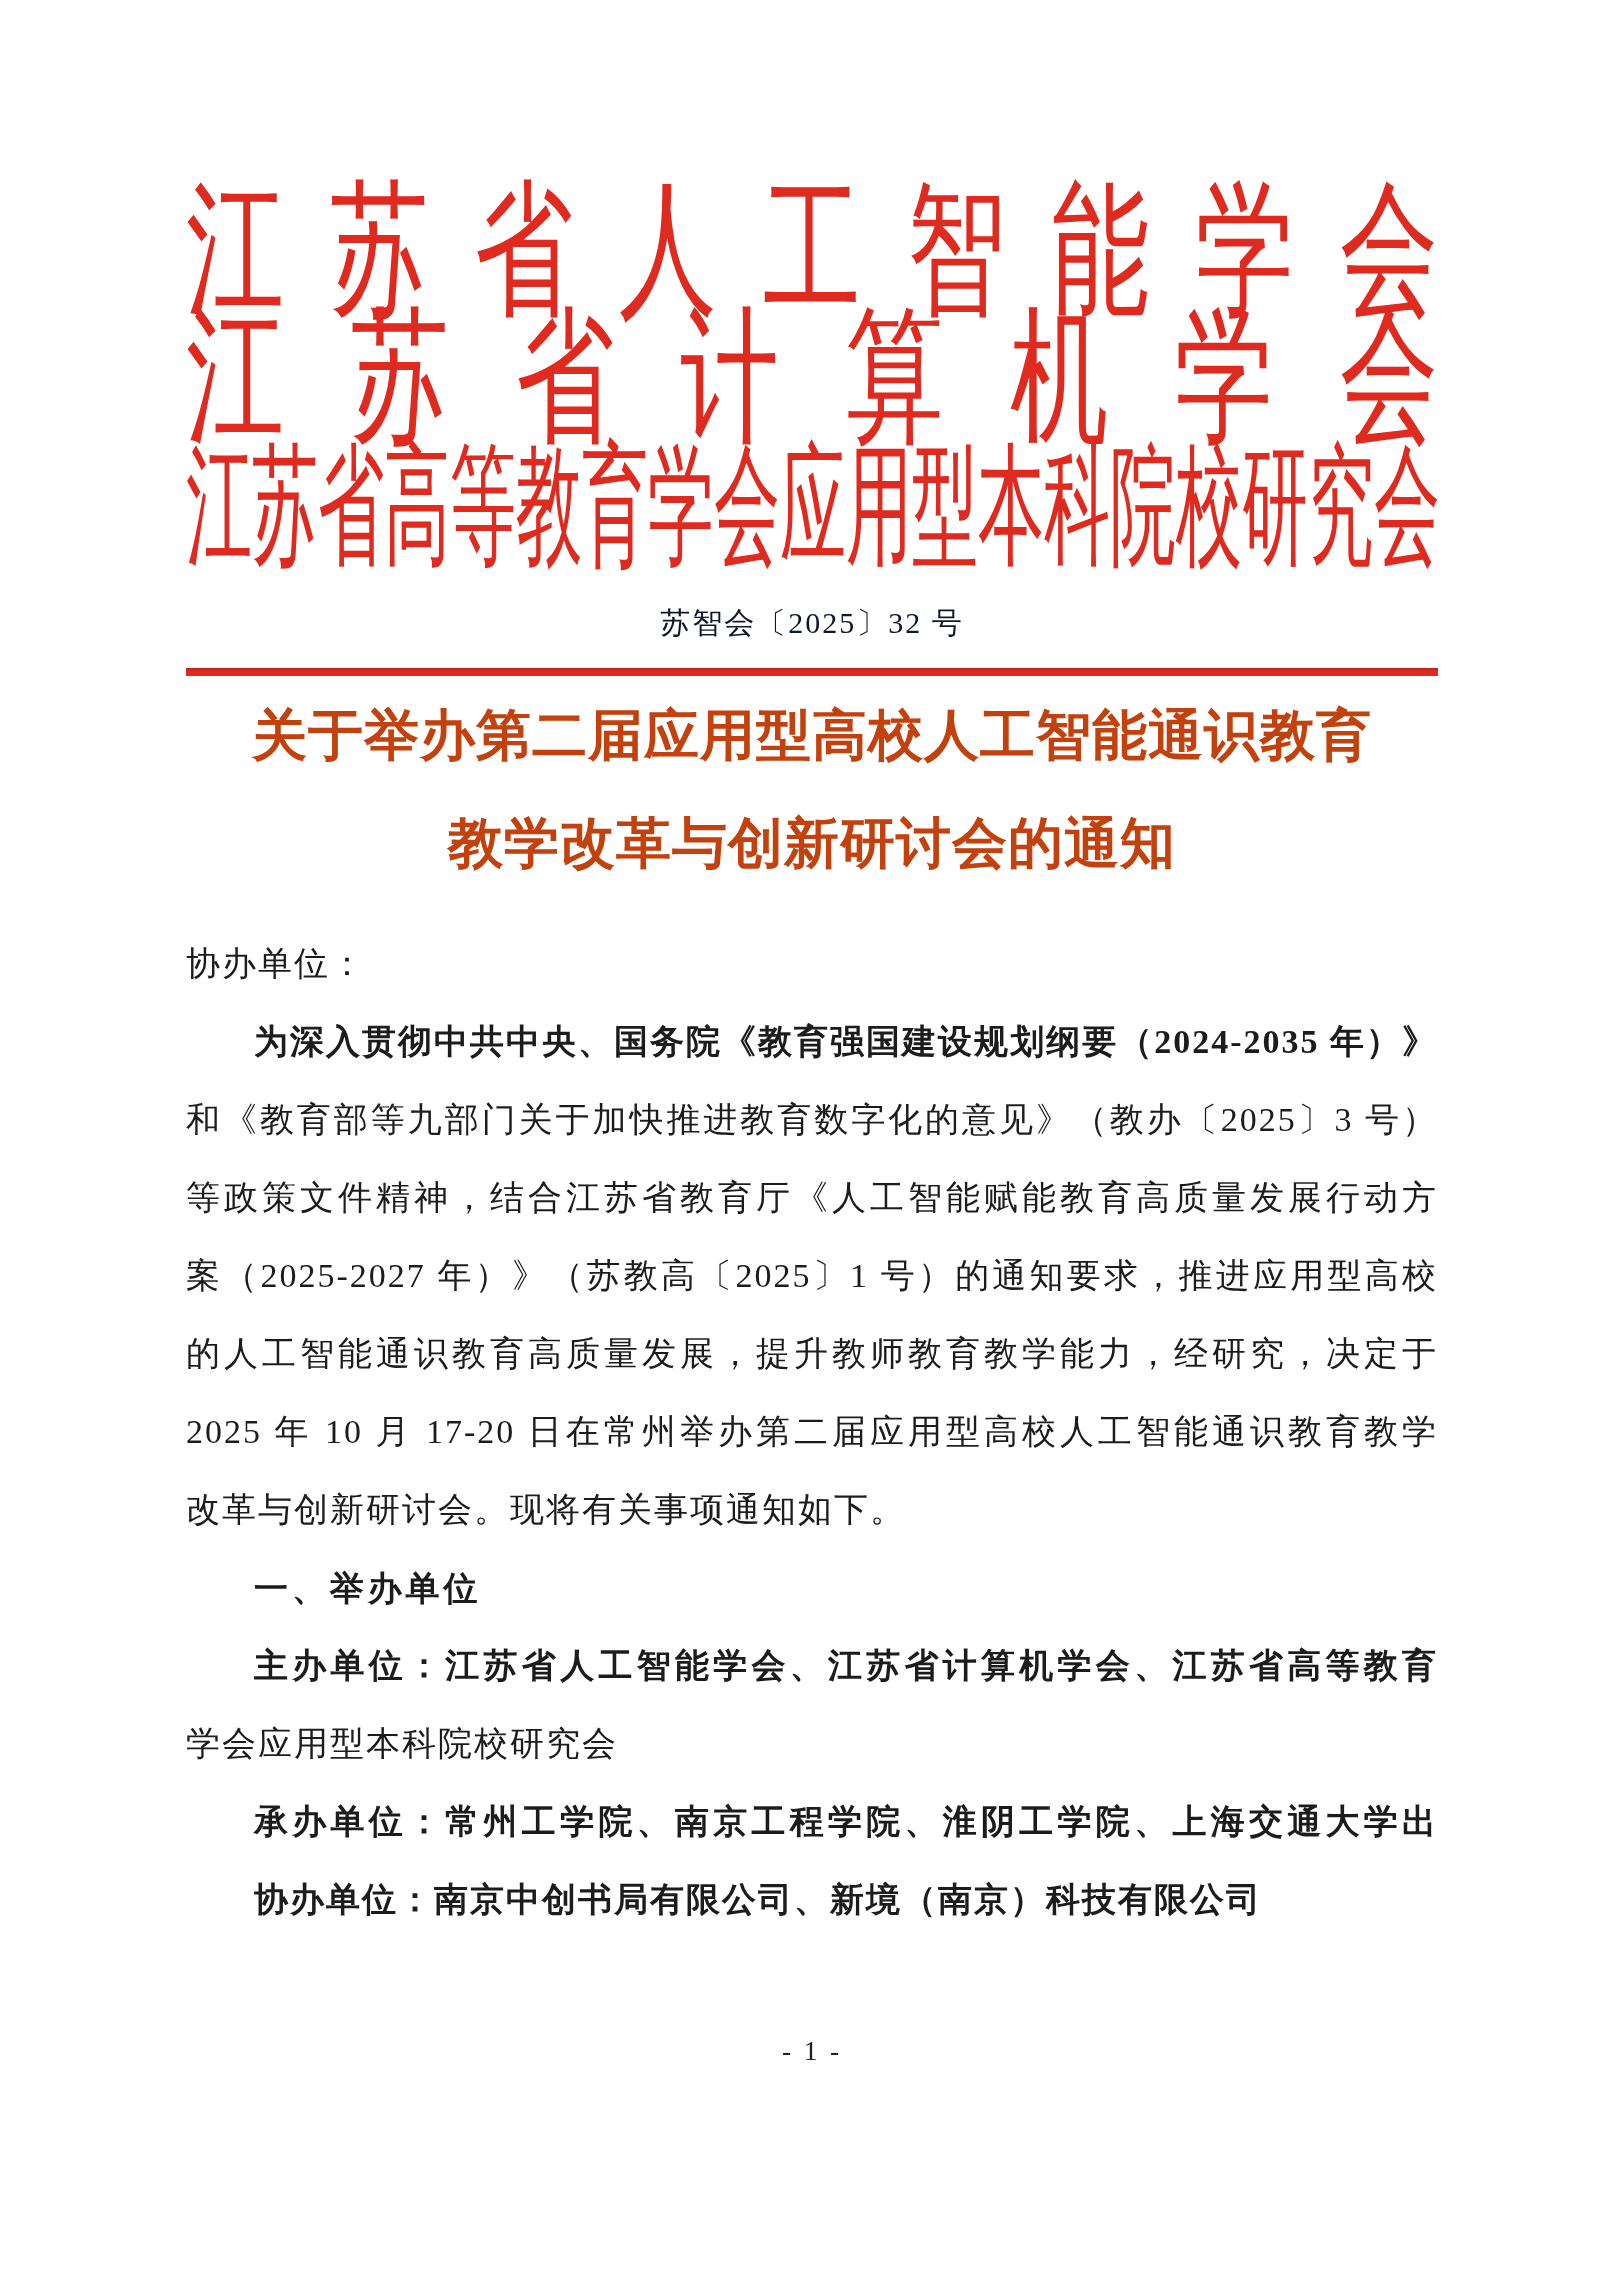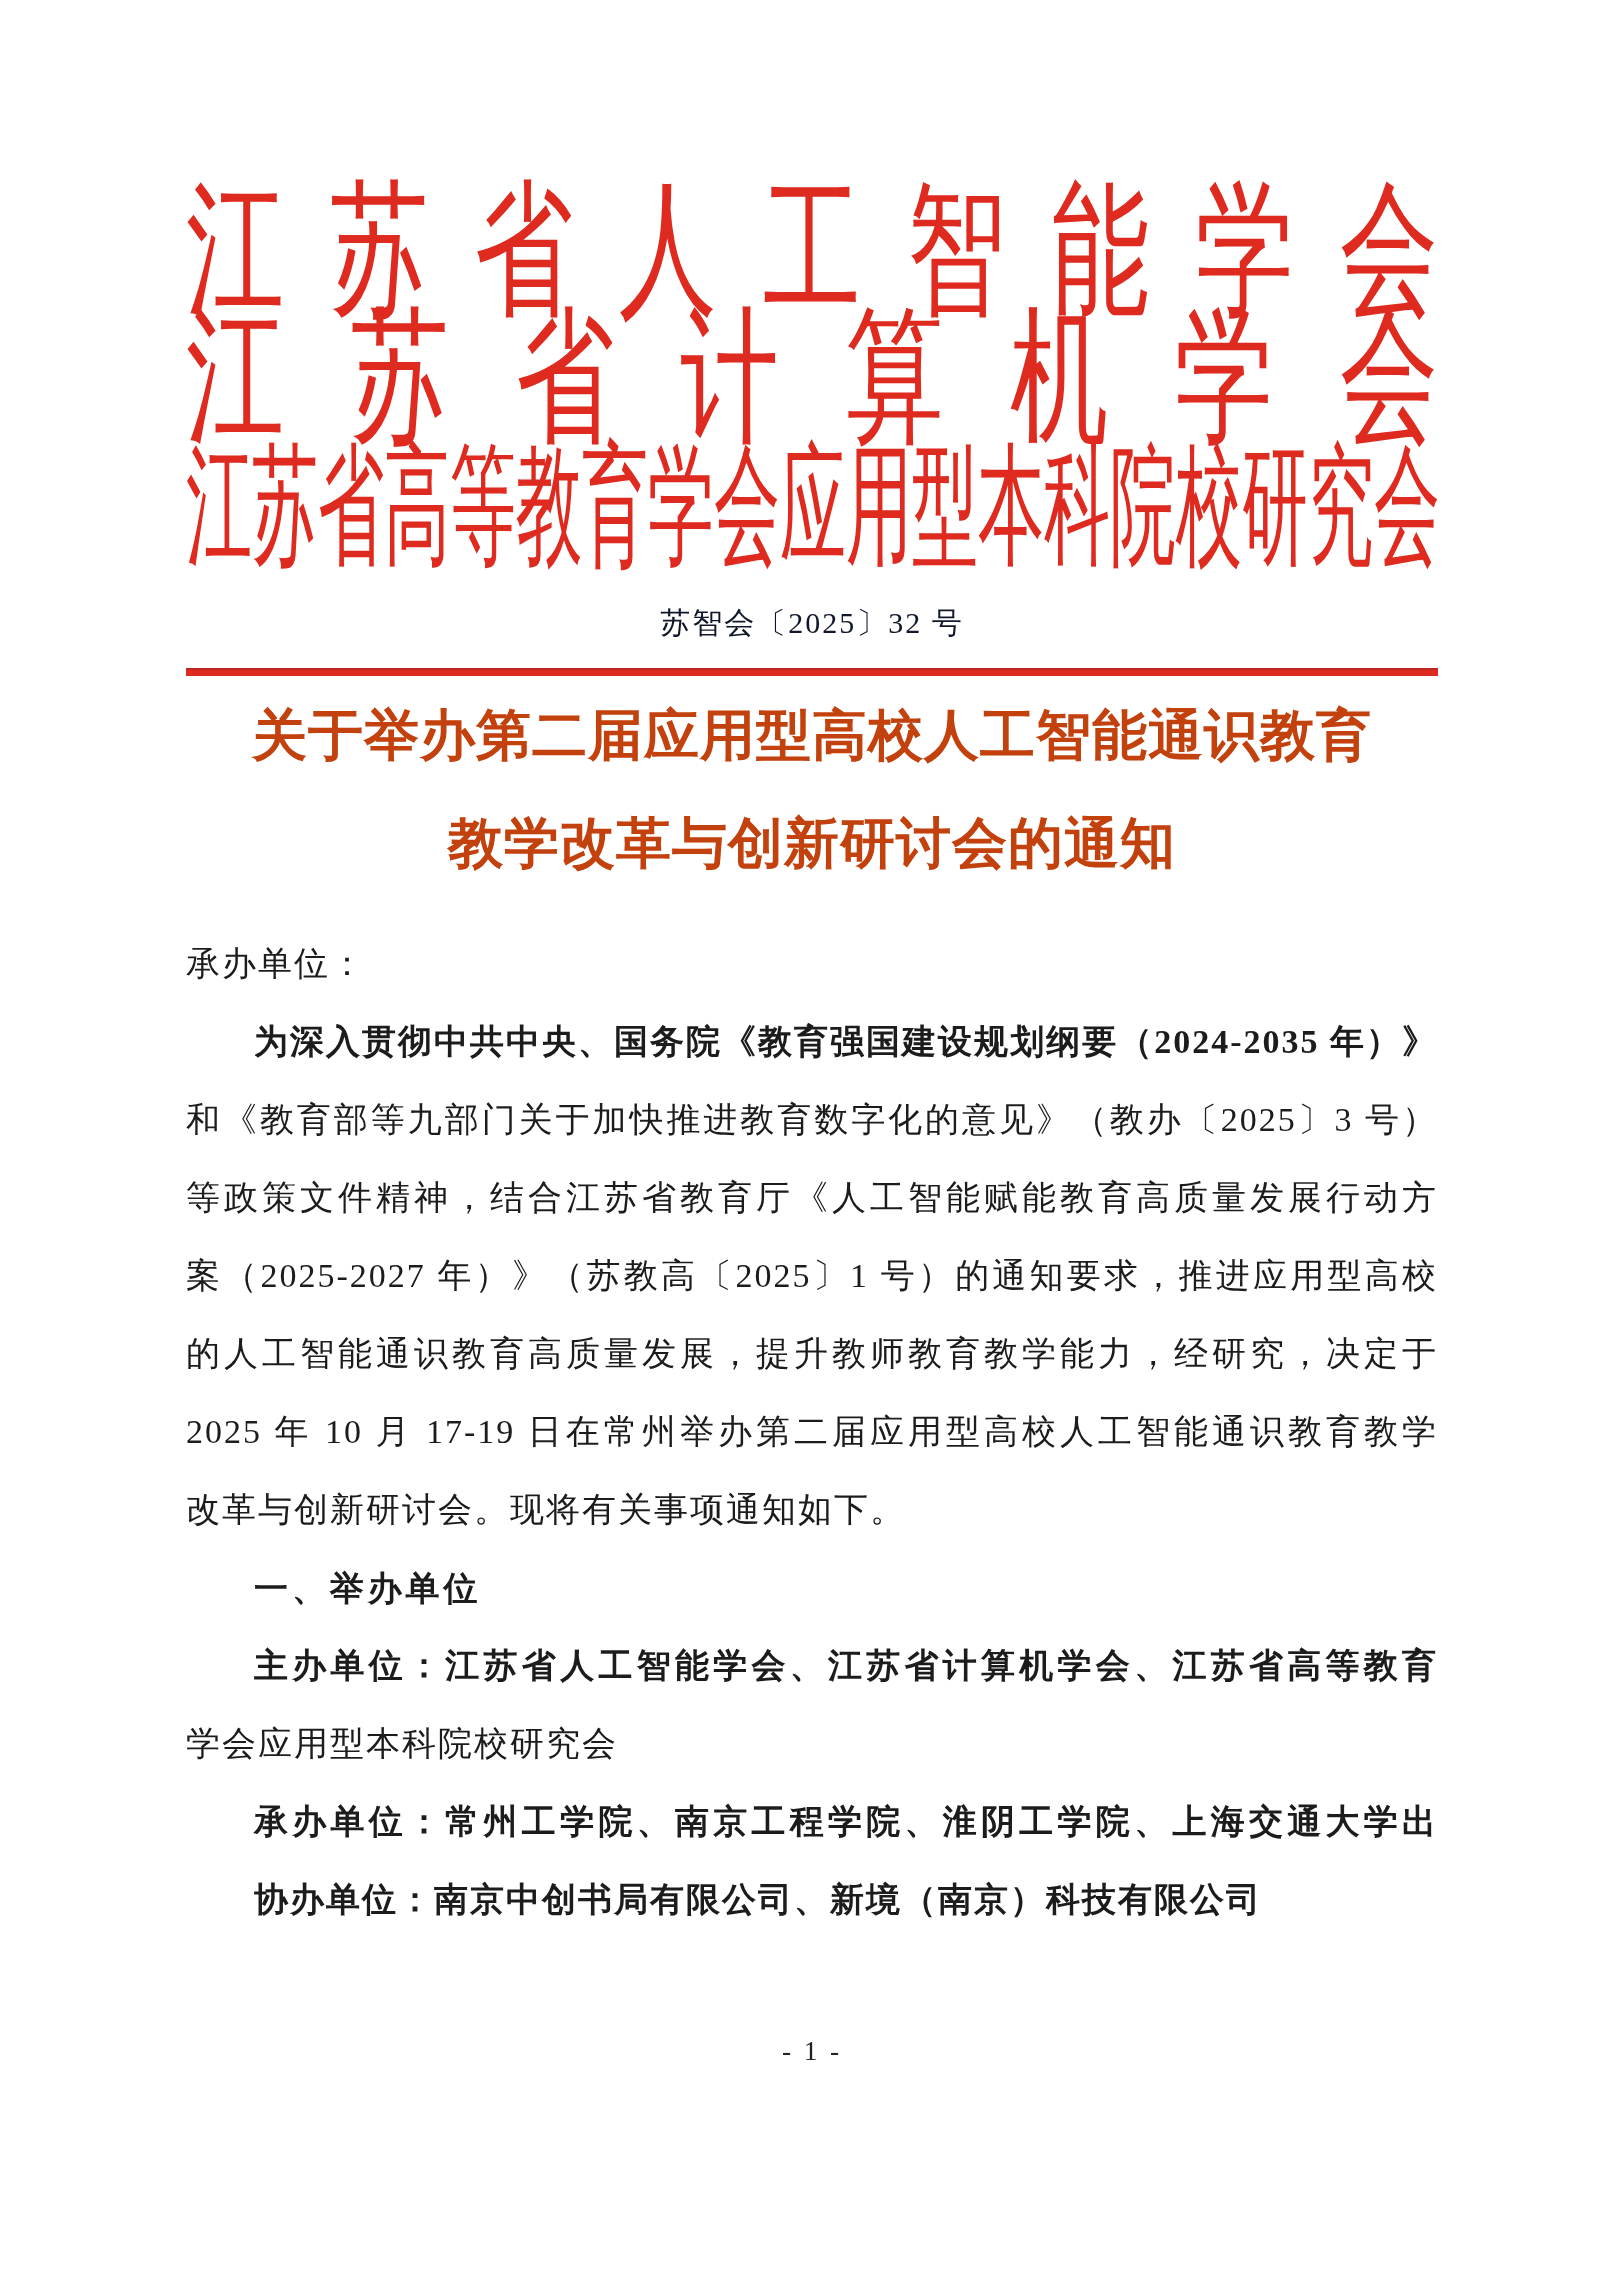--- a/index.html
+++ b/index.html
@@ -155,27 +155,27 @@
   <div class="doc-number">苏智会〔2025〕32 号</div>
 
   <div class="red-rule"></div>
 
   <div class="notice-title">
     <div class="t-line">关于举办第二届应用型高校人工智能通识教育</div>
     <div class="t-line">教学改革与创新研讨会的通知</div>
   </div>
 
   <div class="body-text">
-      <div class="body-line">承办单位：</div>
+      <div class="body-line">协办单位：</div>
       <div class="body-line just ind">为深入贯彻中共中央、国务院《教育强国建设规划纲要（2024-2035 年）》</div>
       <div class="body-line just">和《教育部等九部门关于加快推进教育数字化的意见》（教办〔2025〕3 号）</div>
       <div class="body-line just">等政策文件精神，结合江苏省教育厅《人工智能赋能教育高质量发展行动方</div>
       <div class="body-line just">案（2025-2027 年）》（苏教高〔2025〕1 号）的通知要求，推进应用型高校</div>
       <div class="body-line just">的人工智能通识教育高质量发展，提升教师教育教学能力，经研究，决定于</div>
-      <div class="body-line just">2025 年 10 月 17-19 日在常州举办第二届应用型高校人工智能通识教育教学</div>
+      <div class="body-line just">2025 年 10 月 17-20 日在常州举办第二届应用型高校人工智能通识教育教学</div>
       <div class="body-line">改革与创新研讨会。现将有关事项通知如下。</div>
       <div class="body-line ind head">一、举办单位</div>
       <div class="body-line just ind">主办单位：江苏省人工智能学会、江苏省计算机学会、江苏省高等教育</div>
       <div class="body-line">学会应用型本科院校研究会</div>
       <div class="body-line just ind">承办单位：常州工学院、南京工程学院、淮阴工学院、上海交通大学出</div>
       <div class="body-line ind">协办单位：南京中创书局有限公司、新境（南京）科技有限公司</div>
     </div>
 
   <div class="page-number">- 1 -</div>
 

